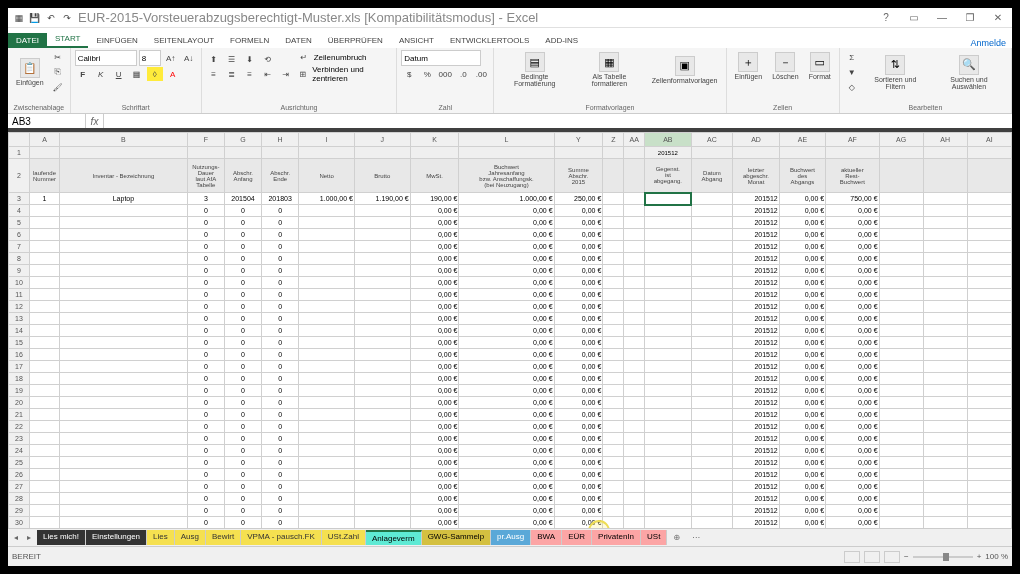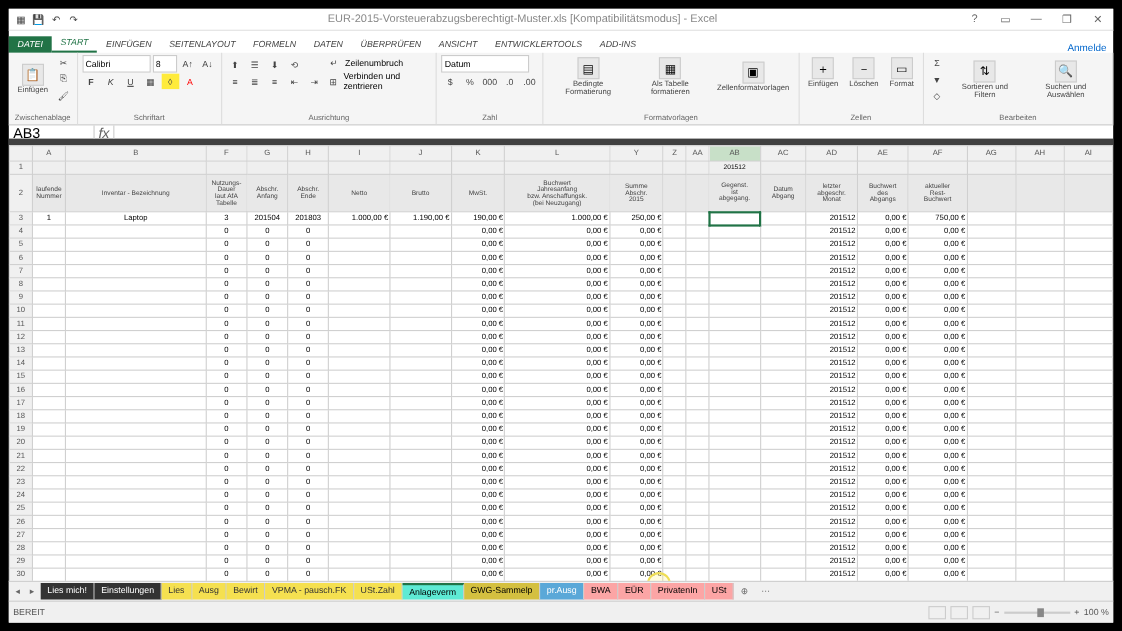--- a/index.html
+++ b/index.html
@@ -3,46 +3,46 @@
 <meta charset="utf-8">
 <style>
 * { box-sizing: border-box; margin: 0; padding: 0; font-family: 'Segoe UI', Tahoma, sans-serif; }
 body { background: #000; width: 1020px; height: 574px; overflow: hidden; position: relative; }
 .app { position: absolute; top: 8px; left: 8px; right: 8px; bottom: 8px; background: #fff; display: flex; flex-direction: column; }
 
 
 .titlebar { height: 20px; background: #fff; display: flex; align-items: center; font-size: 9px; color: #555; border-bottom: 1px solid #e0e0e0; }
 .qat { display: flex; gap: 2px; padding: 0 4px; align-items: center; }
 .qat-icon { width: 14px; height: 14px; display: flex; align-items: center; justify-content: center; font-size: 9px; color: #444; }
-.titlebar-title { flex: 1; text-align: center; color: #888; font-size: 10px; }
+.titlebar-title { flex: 1; color: #888; font-size: 13px; }
 .winbtns { display: flex; }
 .winbtn { width: 28px; height: 20px; display: flex; align-items: center; justify-content: center; font-size: 10px; color: #666; }
 
 
 .ribbon-tabs { height: 20px; display: flex; font-size: 9px; align-items: flex-end; padding-left: 0; }
-.ribbon-tab { padding: 3px 8px; color: #444; cursor: pointer; text-transform: uppercase; font-size: 8px; font-style: italic; }
+.ribbon-tab { padding: 3px 8px; color: #444; cursor: pointer; text-transform: uppercase; font-size: 8px; }
 .ribbon-tab.file { background: #217346; color: #fff; }
 .ribbon-tab.active { border-bottom: 2px solid #217346; color: #217346; }
 .ribbon-right { margin-left: auto; padding-right: 6px; color: #0066cc; font-size: 9px; }
 
 
 .ribbon { height: 66px; background: #f5f5f5; border-bottom: 1px solid #ccc; display: flex; font-size: 8px; }
 .rgroup { border-right: 1px solid #ddd; padding: 2px 4px; display: flex; flex-direction: column; justify-content: space-between; }
 .rgroup-label { text-align: center; color: #666; font-size: 7px; padding-top: 1px; }
 .rbig { display: flex; flex-direction: column; align-items: center; justify-content: center; padding: 2px 4px; gap: 1px; }
 .rbig-icon { width: 20px; height: 20px; background: #e8e8e8; border: 1px solid #ccc; display: flex; align-items: center; justify-content: center; font-size: 11px; }
 .rbig-label { font-size: 7px; color: #444; text-align: center; line-height: 1; }
 .rrow { display: flex; gap: 2px; align-items: center; }
 .rcol { display: flex; flex-direction: column; gap: 1px; }
 .rbtn { width: 16px; height: 14px; border: 1px solid transparent; display: flex; align-items: center; justify-content: center; font-size: 8px; color: #444; }
 .rsel { height: 16px; font-size: 8px; border: 1px solid #ccc; background: #fff; padding: 0 2px; }
 .rfmt { width: 80px; }
 
 
-.fbar { height: 18px; display: flex; border-bottom: 6px solid #404040; font-size: 13px; justify-content: flex-end; }
+.fbar { height: 18px; display: flex; border-bottom: 4px solid #404040; font-size: 10px; justify-content: flex-end; }
 .namebox { width: 78px; border-right: 1px solid #ccc; padding: 1px 4px; display: flex; align-items: center; }
 .fxbtn { width: 18px; display: flex; align-items: center; justify-content: center; border-right: 1px solid #ccc; font-style: italic; color: #666; }
 .fxinput { flex: 1; padding: 1px 4px; }
 
 
 .gridwrap { flex: 1; overflow: hidden; position: relative; display: flex; flex-direction: column; }
 .grid { font-size: 7px; border-collapse: collapse; table-layout: fixed; }
 .grid th, .grid td { border: 1px solid #d0d0d0; padding: 0 1px; overflow: hidden; white-space: nowrap; text-overflow: clip; height: 12px; }
 .grid .colhdr { background: #f0f0f0; text-align: center; height: 14px; font-weight: normal; color: #555; }
 .grid .colhdr.sel { background: #c8e0c8; }

